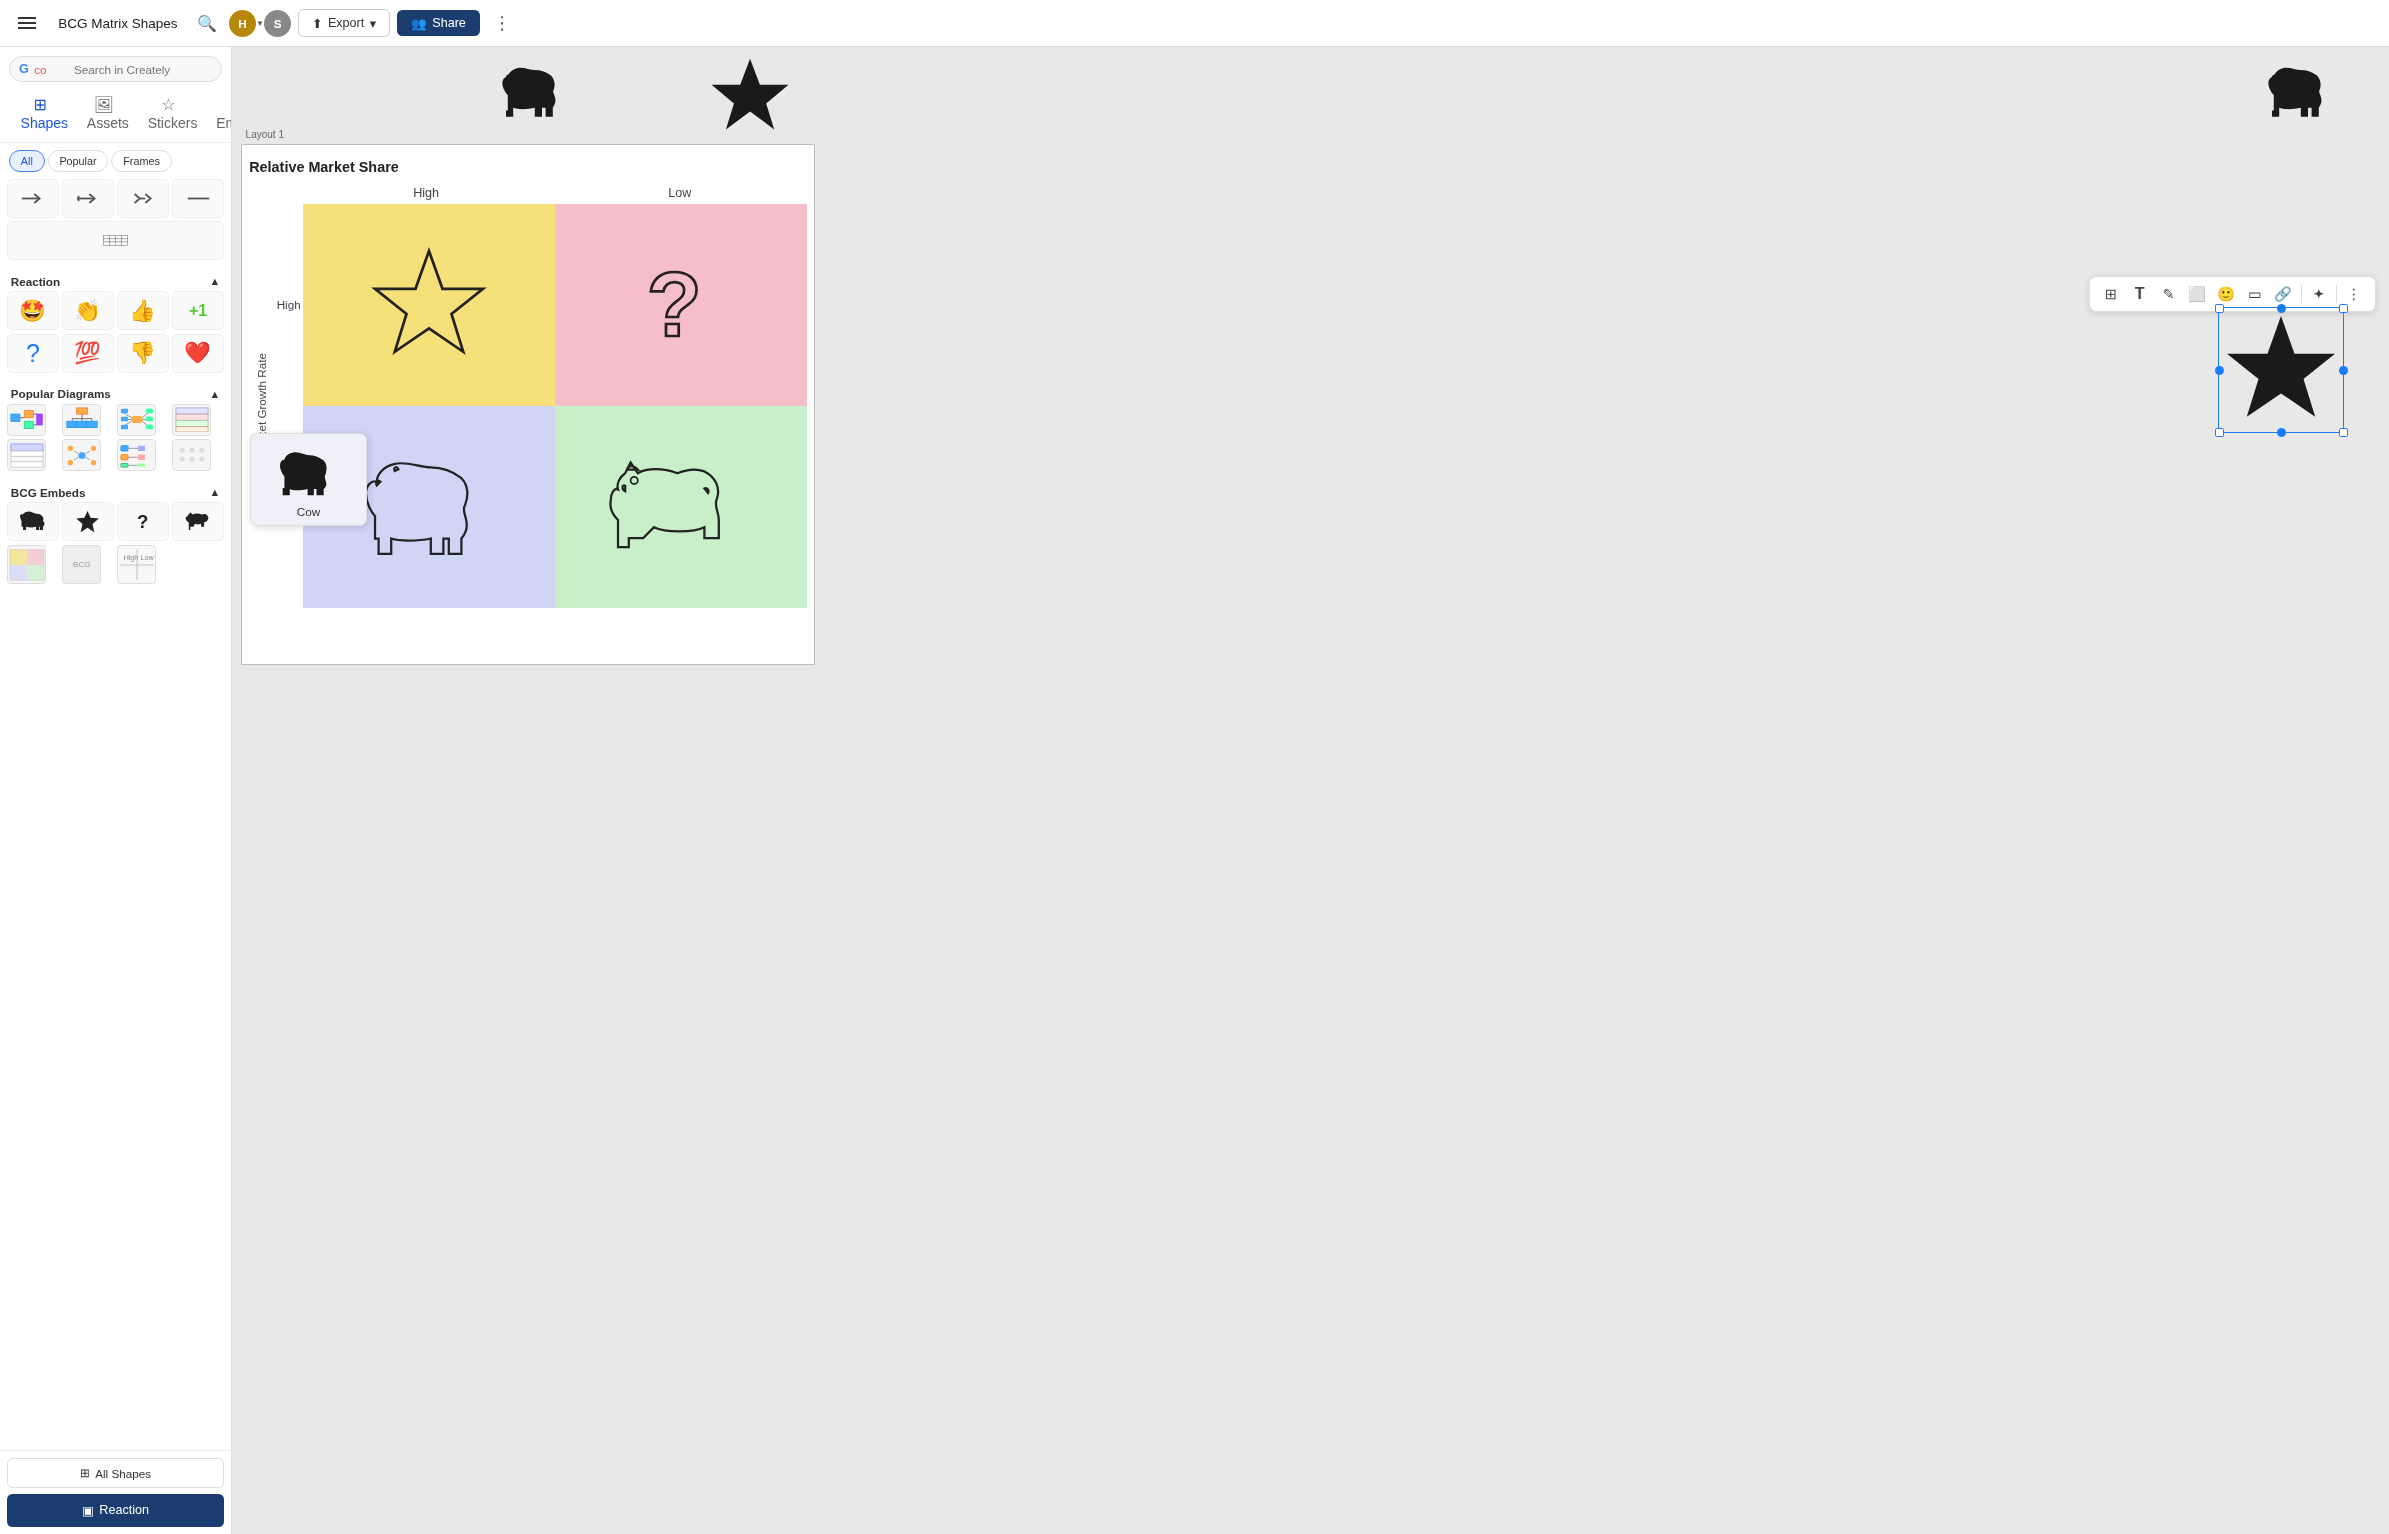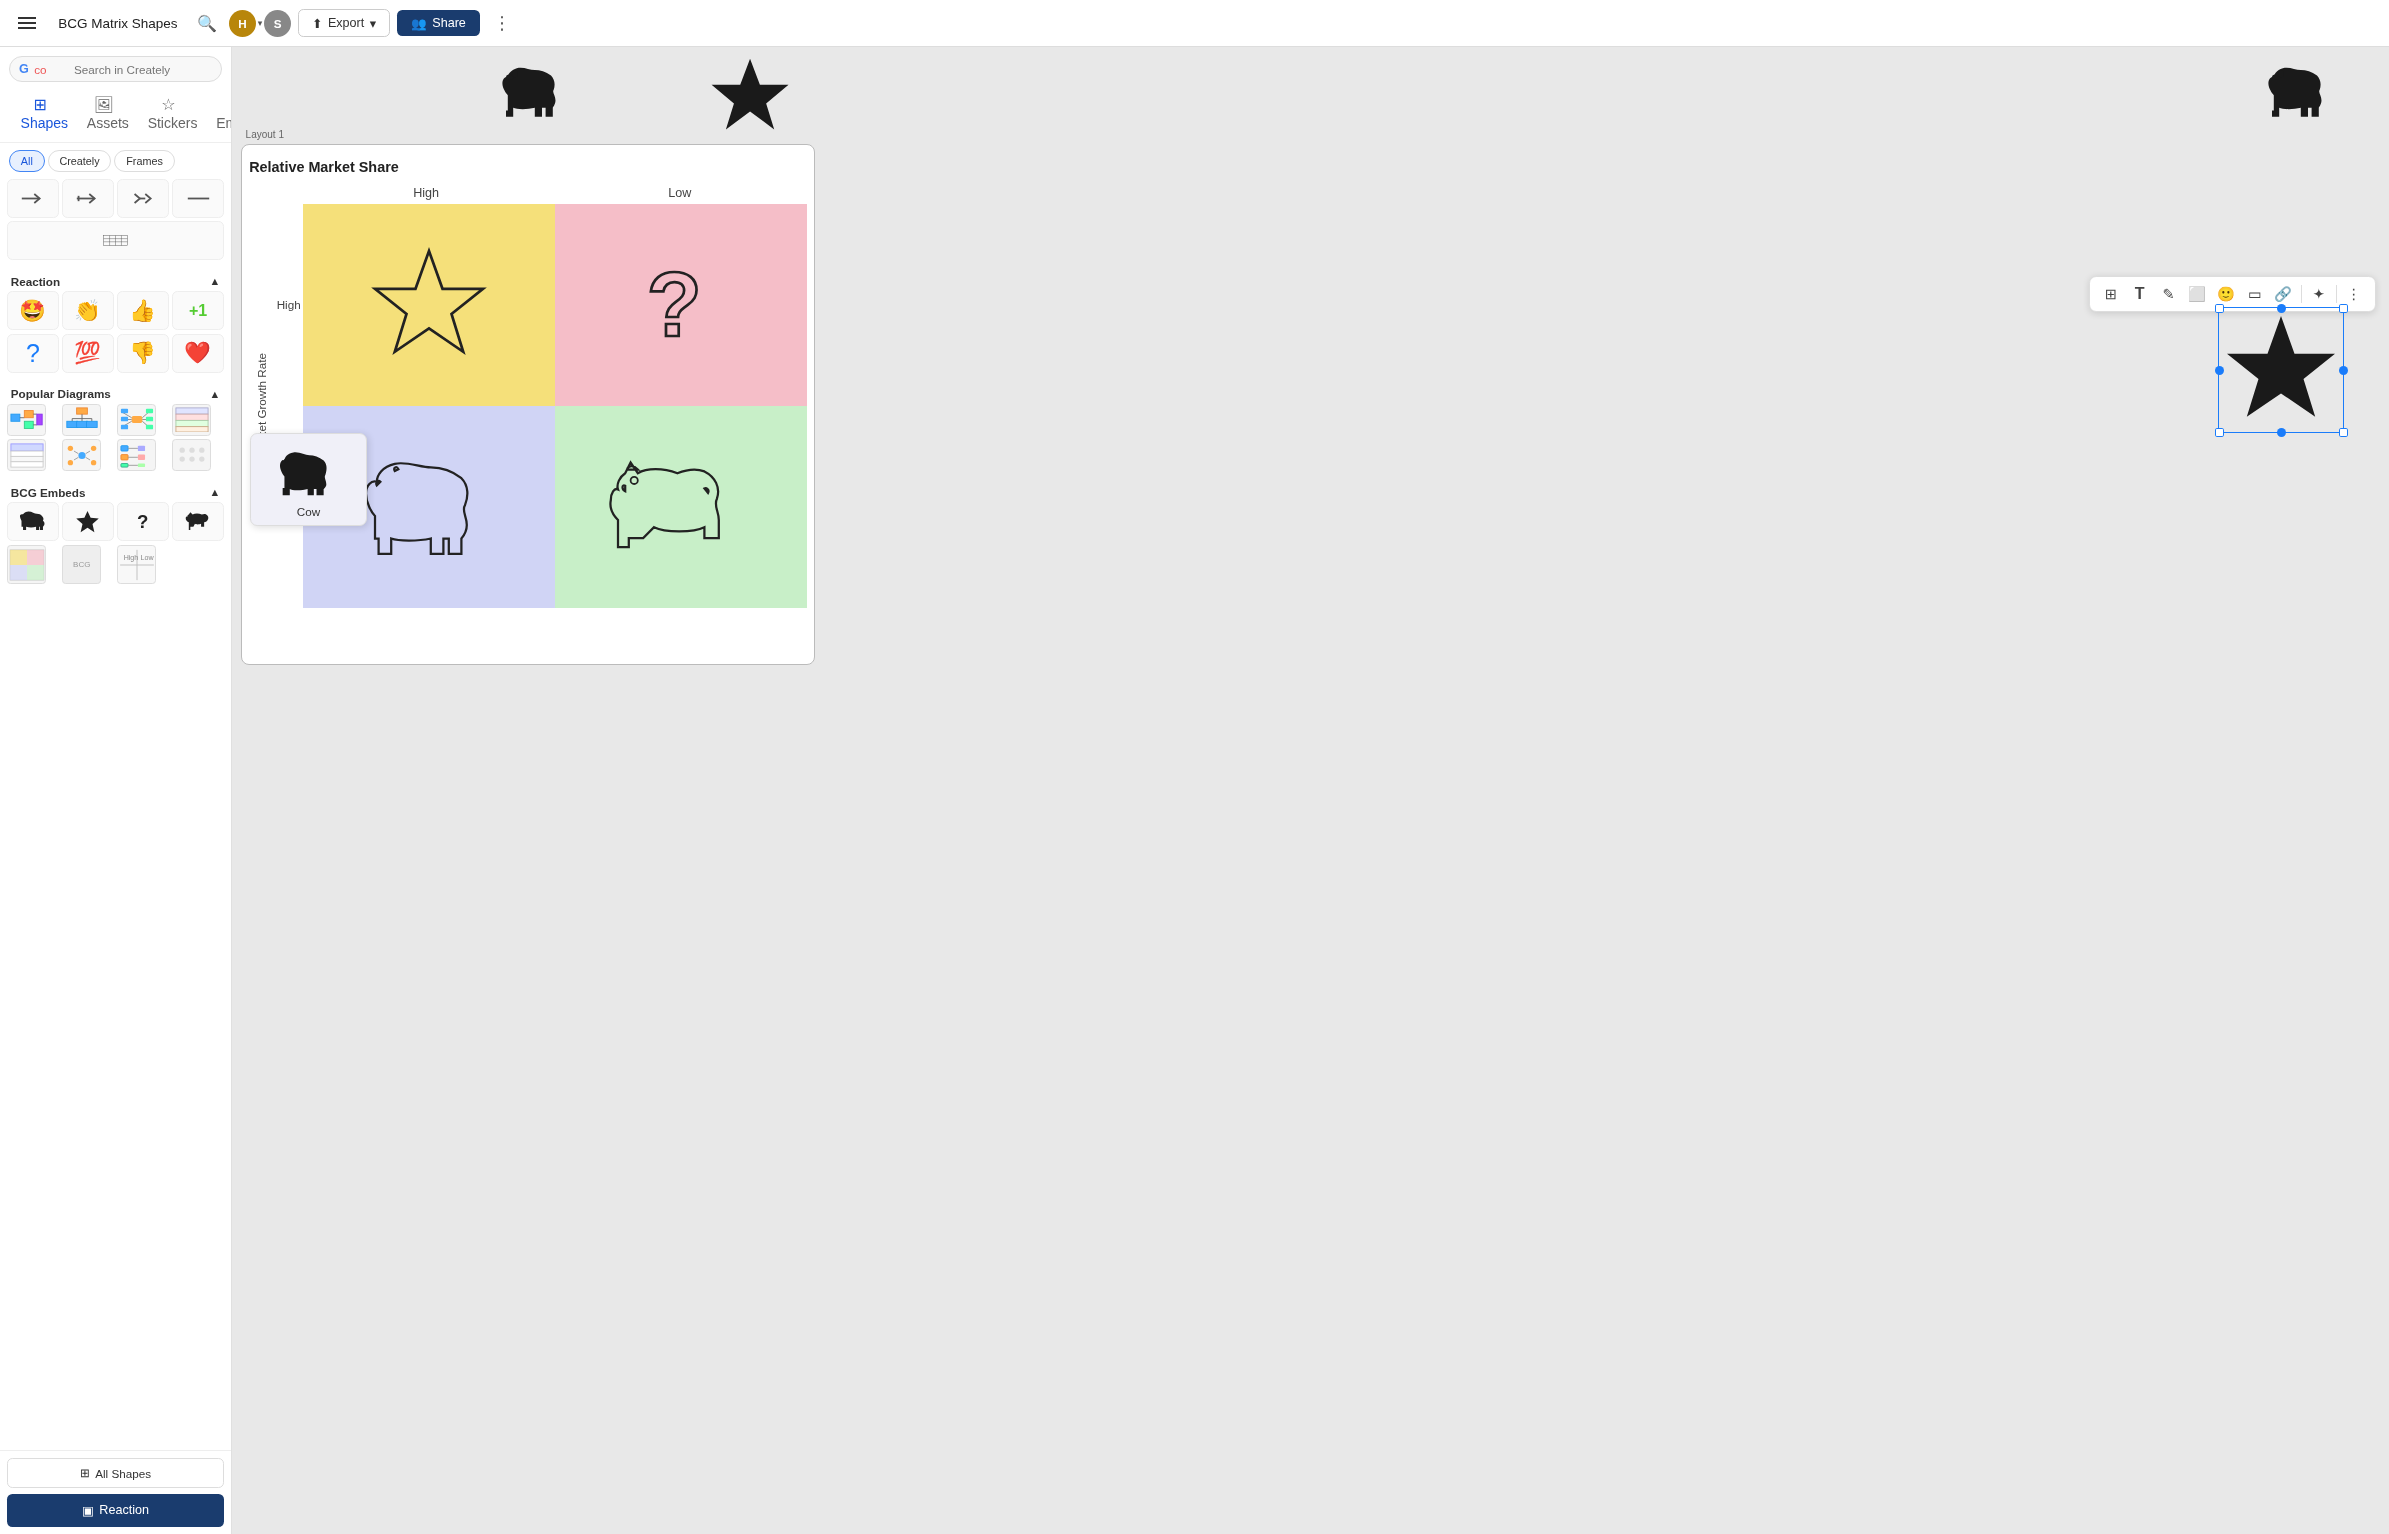--- a/index.html
+++ b/index.html
@@ -223,21 +223,21 @@
         <span class="tab-label">Stickers</span>
       </div>
       <div class="tab-item">
         <span class="tab-icon">◧</span>
         <span class="tab-label">Embeds</span>
       </div>
     </div>
 
     <div class="filter-row">
       <button class="filter-btn active">All</button>
-      <button class="filter-btn">Creately</button>
+      <button class="filter-btn">Popular</button>
       <button class="filter-btn">Frames</button>
     </div>
 
     <div class="sidebar-scroll">
 
       <div class="shape-grid" style="margin-bottom:3.6px;">
         <div class="shape-cell">
             <svg viewBox="0 0 28 14" fill="none" stroke="#555" stroke-width="2">
               <line x1="2" y1="7" x2="22" y2="7"></line>
               <polyline points="16,2 22,7 16,12"></polyline>
@@ -505,21 +505,21 @@
     </div>
 
     <div style="position:absolute;top:13.5px;right:45px;">
       <svg width="81" height="63" viewBox="0 0 90 70">
         <path d="M12,55 L12,38 C10,36 6,30 6,25 C6,20 9,17 12,18 C12,15 15,10 22,8 C29,6 36,10 42,10 C48,10 54,12 60,16 C64,20 65,26 63,32 C61,35 65,38 65,44 C65,48 62,52 62,52 L62,62 L54,62 L54,52 L50,52 L50,62 L42,62 L42,52 C34,54 22,54 18,52 L18,62 L10,62 L10,55 Z" fill="#1a1a1a"></path>
         <ellipse cx="14" cy="18" rx="4" ry="3" fill="#1a1a1a"></ellipse>
         <ellipse cx="20" cy="14" rx="3" ry="4" fill="#1a1a1a"></ellipse>
       </svg>
     </div>
 
-    <div style="position:absolute;top:97px;left:9px;width:574px;height:521px;border:0.9px solid #bbb;background:#fff;border-radius:8px;">
+    <div style="position:absolute;top:97px;left:9px;width:574px;height:521px;border:0.9px solid #bbb;background:#fff;border-radius:1px;">
       <span style="position:absolute;top:-16px;left:3.6px;font-size:10px;color:#666;">Layout 1</span>
 
       <div style="padding:14.4px 7.2px 7.2px 7.2px;">
         <div style="text-align:left;font-size:14.4px;font-weight:700;color:#222;margin-bottom:10.8px;">Relative Market Share</div>
 
         <div style="display:flex;padding-left:50px;padding-bottom:3.6px;">
           <div style="flex:1;text-align:center;font-size:12.6px;color:#444;">High</div>
           <div style="flex:1;text-align:center;font-size:12.6px;color:#444;">Low</div>
         </div>
 

